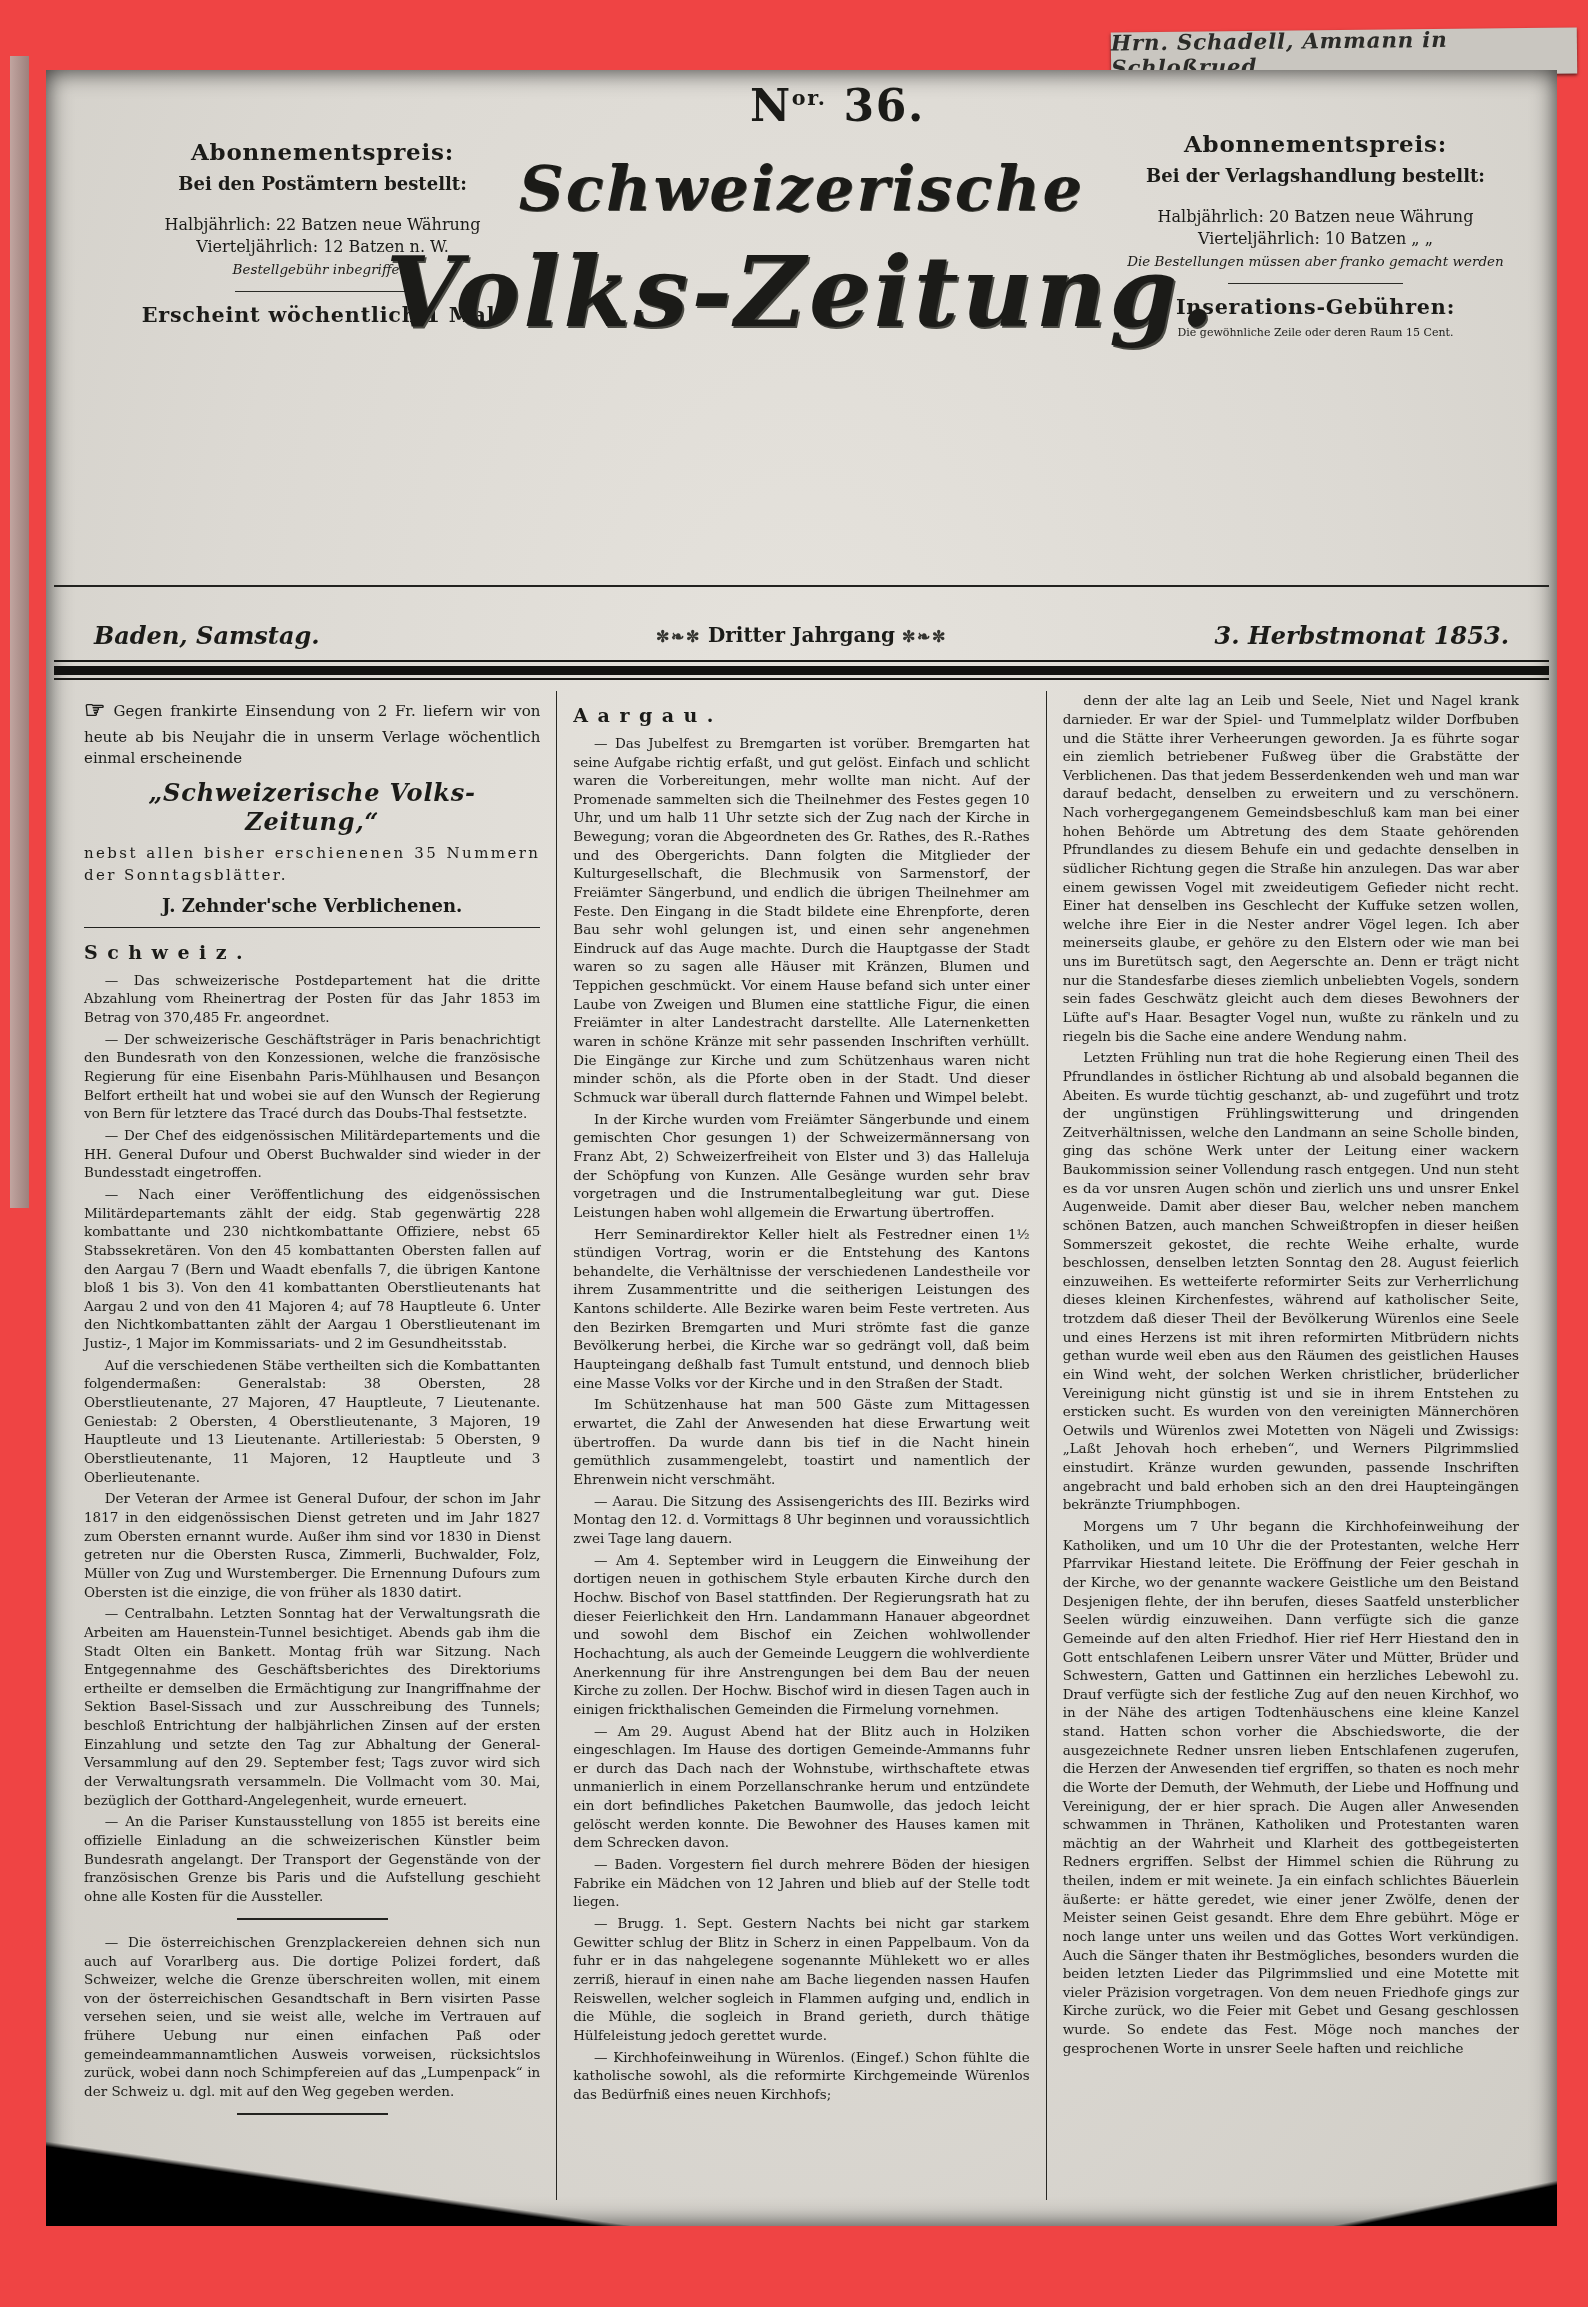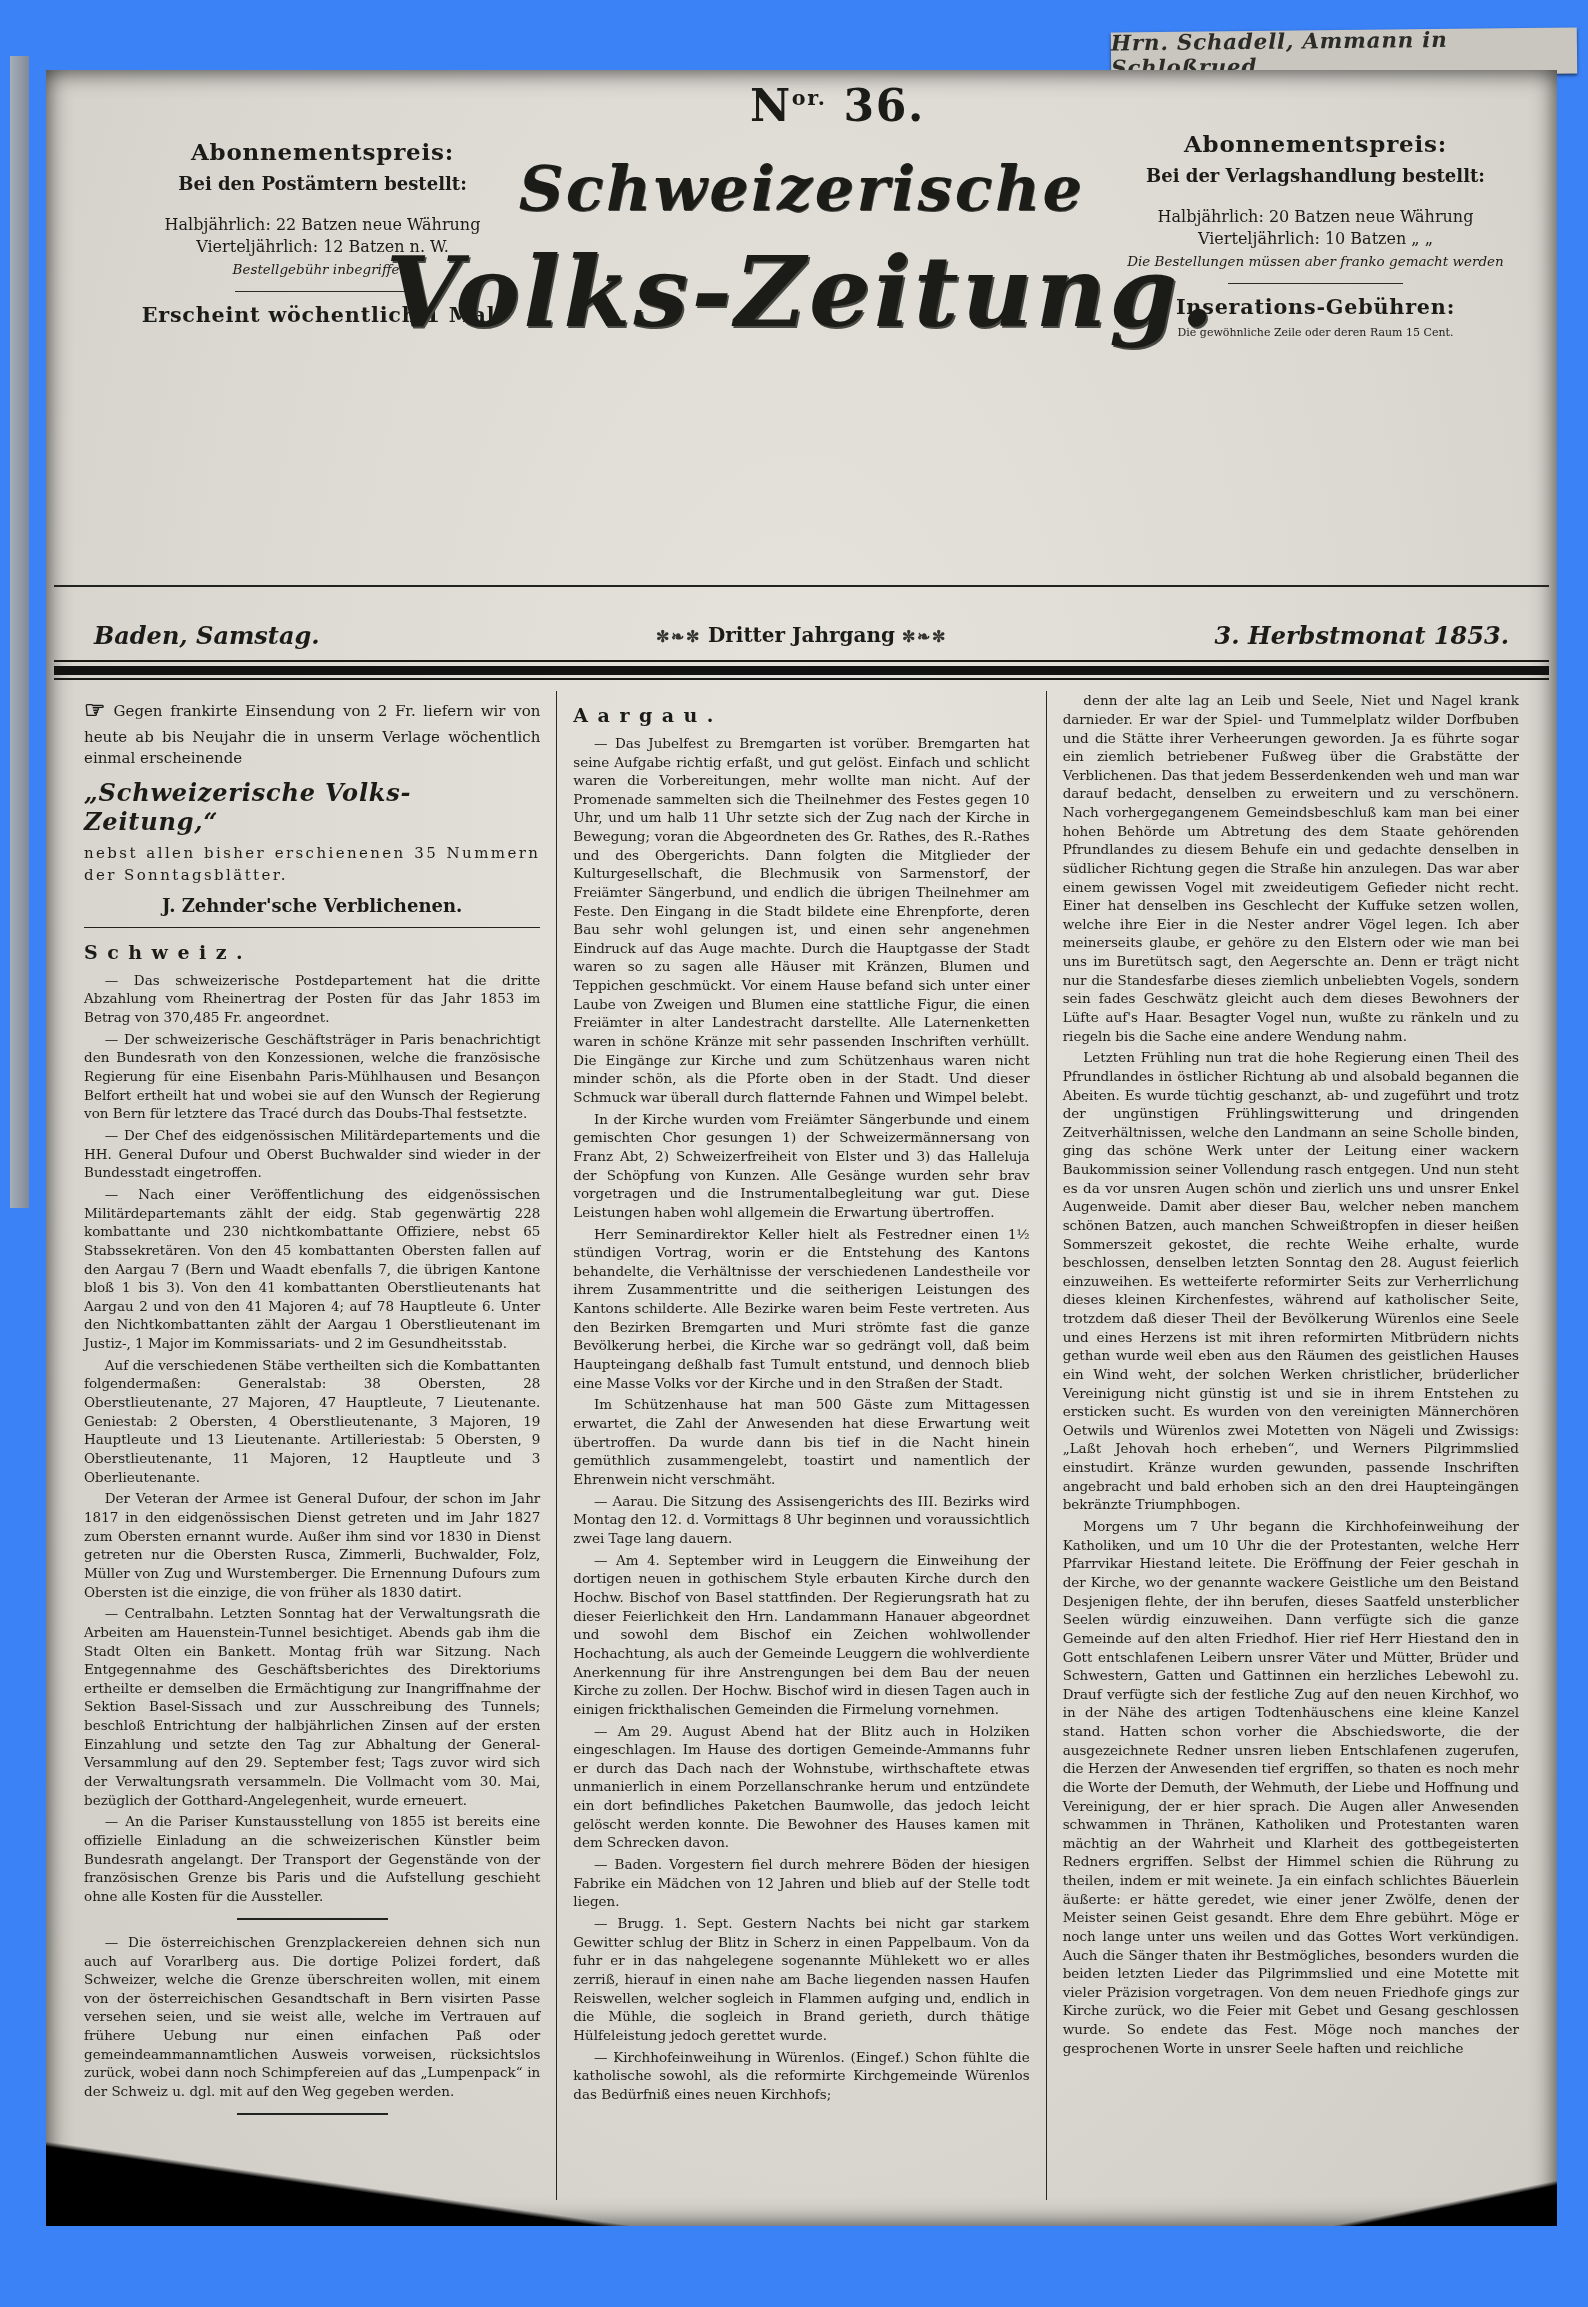--- a/index.html
+++ b/index.html
@@ -1,17 +1,17 @@
 <!DOCTYPE html>
 <html style="font-size:12.7px"><head>
 <meta charset="utf-8">
 <style>
   html,body{margin:0;padding:0;background:#000;}
   body{width:1589px;height:2307px;position:relative;font-family:"DejaVu Serif","Liberation Serif",serif;-webkit-font-smoothing:antialiased;}
-  .scan{position:absolute;inset:0;background:#3b82f6;overflow:hidden;}
+  .scan{position:absolute;inset:0;background:#ef4444;overflow:hidden;}
 
   .page-edge{position:absolute;left:9.5px;top:56px;width:19px;height:1152px;background:linear-gradient(to right,#b9b6b0,#8e8b86);opacity:.85;}
 
   .address-slip{position:absolute;top:30px;left:1111px;width:466px;height:46px;background:#c9c6c0;display:flex;align-items:center;justify-content:center;transform:rotate(-.6deg);box-shadow:0 1.6px 3.2px rgba(0,0,0,.6);}
   .address-slip span{font-style:italic;font-weight:bold;font-size:21.4px;color:#2b2b28;letter-spacing:0.8px;}
 
   .paper{position:absolute;left:46px;top:70px;right:32px;bottom:81px;background:radial-gradient(ellipse at 50% 35%,#e6e3dd 0%,#dcd9d3 55%,#cfccc5 100%);color:#1b1b18;overflow:hidden;box-shadow:0 0 24px rgba(0,0,0,.8) inset;}
   .corner-cut{position:absolute;bottom:-1.6px;left:-1.6px;width:604px;height:87px;background:linear-gradient(to top right,#000 47%,transparent 50%);}
   .corner-cut-r{position:absolute;bottom:-1.6px;right:-1.6px;width:238px;height:48px;background:linear-gradient(to top left,#000 45%,transparent 50%);}
 
@@ -48,21 +48,21 @@
   .col{flex:1 1 0;padding:0 16px;overflow:hidden;}
   .col + .col{border-left:1.6px solid #262622;}
   .col p{font-size:13.5px;line-height:1.38;text-align:justify;text-indent:20.7px;margin:0 0 3.2px 0;}
   .section-head{text-align:left;font-size:19px;font-weight:bold;letter-spacing:9.5px;margin:12.7px 0 8px 0;}
   .short-rule{width:151px;border-top:2.4px solid #22221f;margin:12.7px auto;}
   .full-rule{border-top:1.6px solid #22221f;margin:11px 0;}
 
   .notice{margin-top:1.6px;}
   .notice-line{font-size:15px;line-height:1.42;text-align:justify;}
   .hand{font-size:24px;font-weight:bold;margin-right:8px;vertical-align:-2.4px;}
-  .notice-title{text-align:left;font-size:24px;font-weight:bold;font-style:italic;margin:8px 0 6.4px 0;letter-spacing:0.8px;}
+  .notice-title{text-align:center;font-size:24px;font-weight:bold;font-style:italic;margin:8px 0 6.4px 0;letter-spacing:0.8px;}
   .notice-outro{font-size:15px;letter-spacing:2.4px;line-height:1.5;margin:0;}
   .notice-sig{text-align:center;font-size:18px;font-weight:bold;margin:8px 0 1.6px 0;}
 </style>
 </head>
 <body>
 
 <div class="scan">
   <div class="page-edge"></div>
 
   <div class="address-slip">

